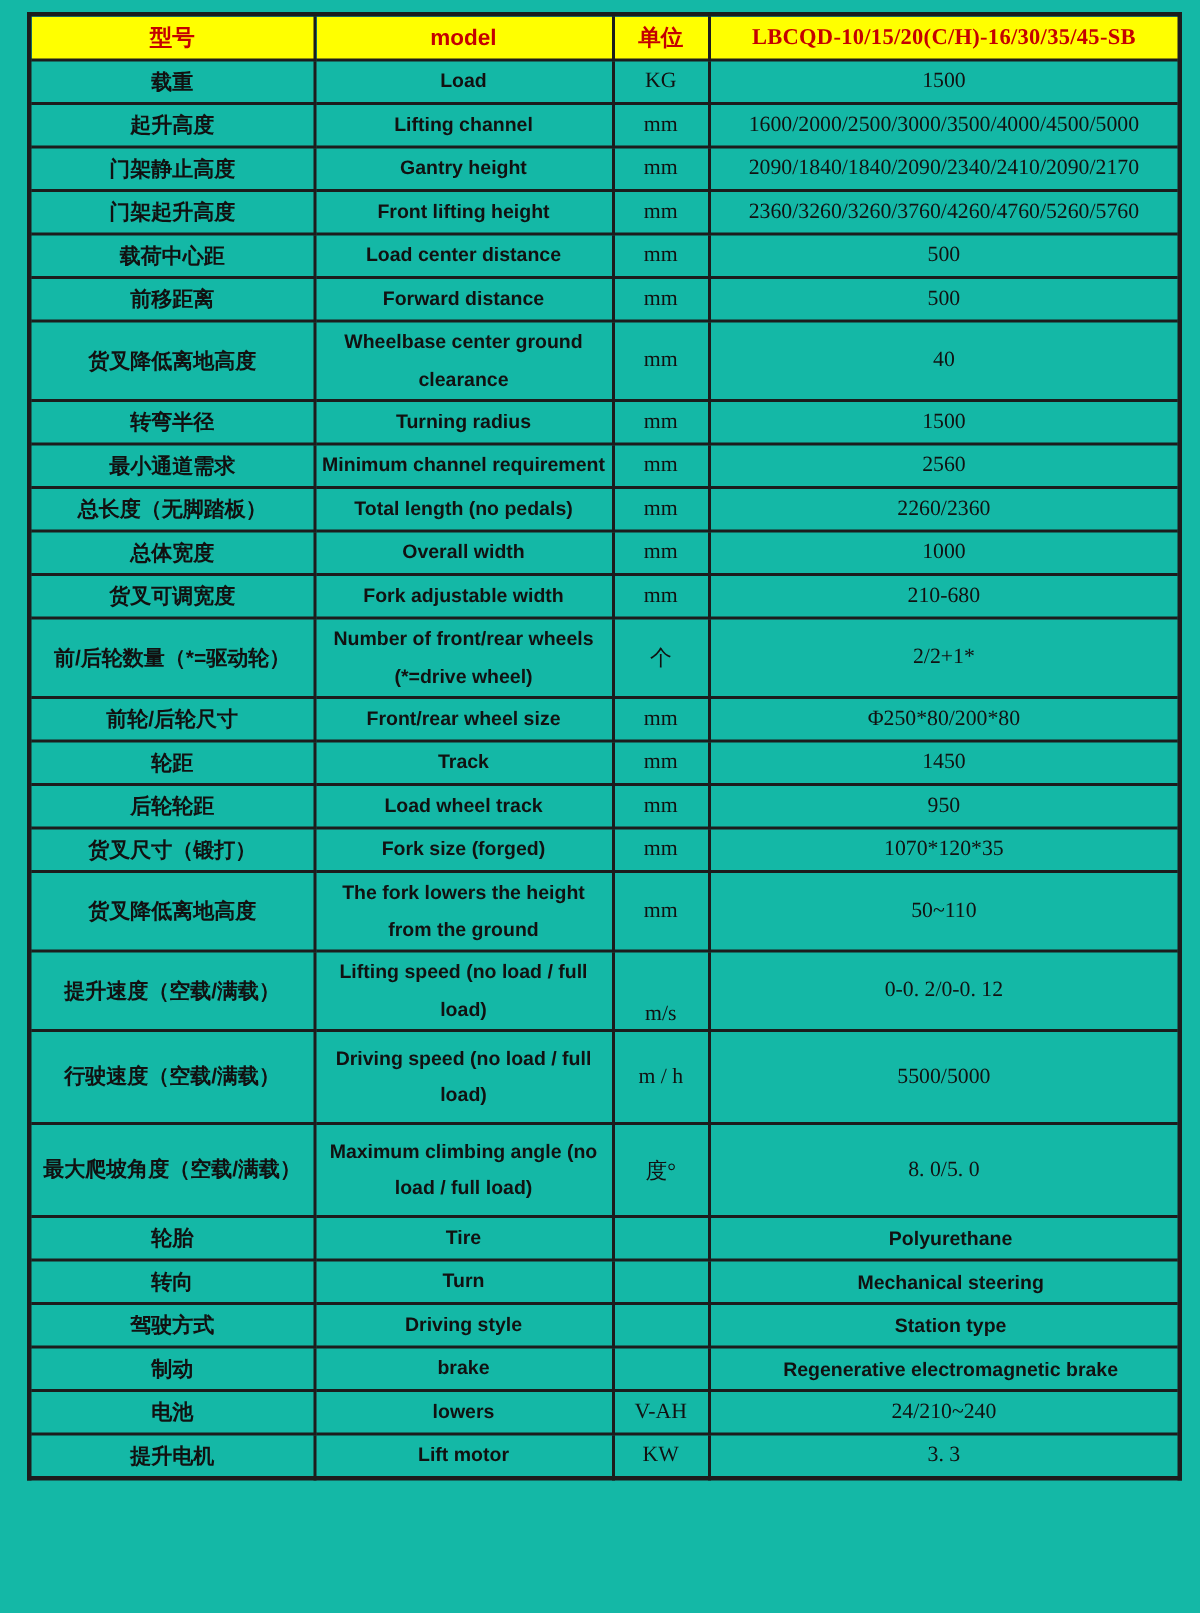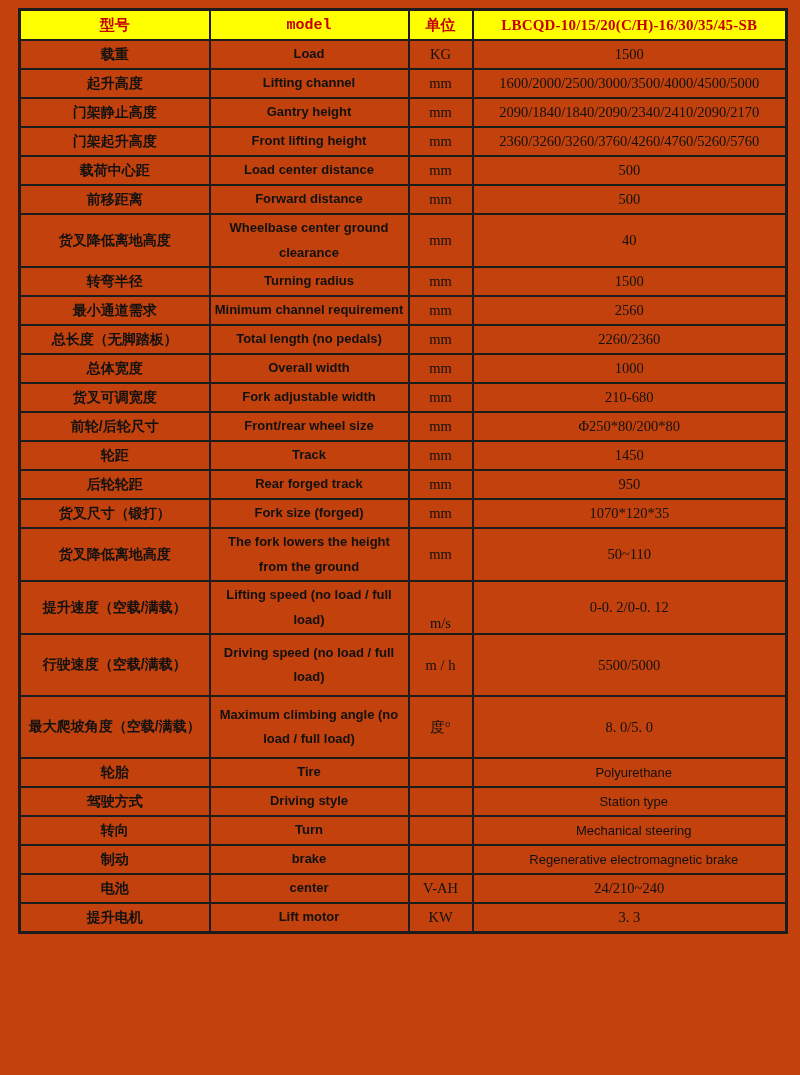--- a/index.html
+++ b/index.html
@@ -3,21 +3,21 @@
 <meta charset="utf-8">
 <style>
   html, body {
     margin: 0;
     padding: 0;
     background: #ffffff;
   }
   .page {
     width: 800px;
     height: 1075px;
-    background: #c2410c;
+    background: #14b8a6;
     box-sizing: border-box;
     padding: 8px 15px 0 18px;
     font-family: "Liberation Sans", sans-serif;
   }
   table.spec {
     width: 767px;
     border-collapse: collapse;
     table-layout: fixed;
     border: 3px solid #1c1c1c;
   }
@@ -35,21 +35,21 @@
   col.c4 { width: 314px; }
 
   tr.head-row th {
     background: #ffff00;
     color: #c40000;
     height: 26px;
     font-size: 15px;
     font-weight: bold;
   }
   th.h-cn   { font-family: "Liberation Sans", sans-serif; }
-  th.h-en   { font-family: Liberation Mono, monospace; }
+  th.h-en   { font-family: Liberation Sans, sans-serif; }
   th.h-model{ font-family: Liberation Serif, serif; font-size: 15px; letter-spacing: 0.2px; }
 
   td { height: 25px; }
   tr.tall-1 td { height: 49px; }
   tr.tall-2 td { height: 58px; }
 
   td.cn {
     font-size: 14px;
     font-weight: bold;
     color: #111111;
@@ -64,21 +64,21 @@
   }
   td.unit, td.val {
     font-family: "Liberation Serif", serif;
     font-size: 14.5px;
     color: #111111;
     margin-left: 16px;
   }
   td.val.val-text {
     font-family: "Liberation Sans", sans-serif;
     font-size: 13px;
-    font-weight: normal;
+    font-weight: bold;
     padding-left: 12px;
   }
   td.unit.unit-bottom {
     vertical-align: bottom;
     padding-bottom: 1px;
   }
 </style>
 </head>
 <body>
 
@@ -164,35 +164,41 @@
           <td class="en">Overall width</td>
           <td class="unit">mm</td>
           <td class="val">1000</td>
         </tr>
         <tr>
           <td class="cn">货叉可调宽度</td>
           <td class="en">Fork adjustable width</td>
           <td class="unit">mm</td>
           <td class="val">210-680</td>
         </tr>
+        <tr class="tall-1">
+          <td class="cn">前/后轮数量（*=驱动轮）</td>
+          <td class="en">Number of front/rear wheels (*=drive wheel)</td>
+          <td class="unit">个</td>
+          <td class="val">2/2+1*</td>
+        </tr>
         <tr>
           <td class="cn">前轮/后轮尺寸</td>
           <td class="en">Front/rear wheel size</td>
           <td class="unit">mm</td>
           <td class="val">Φ250*80/200*80</td>
         </tr>
         <tr>
           <td class="cn">轮距</td>
           <td class="en">Track</td>
           <td class="unit">mm</td>
           <td class="val">1450</td>
         </tr>
         <tr>
           <td class="cn">后轮轮距</td>
-          <td class="en">Rear forged track</td>
+          <td class="en">Load wheel track</td>
           <td class="unit">mm</td>
           <td class="val">950</td>
         </tr>
         <tr>
           <td class="cn">货叉尺寸（锻打）</td>
           <td class="en">Fork size (forged)</td>
           <td class="unit">mm</td>
           <td class="val">1070*120*35</td>
         </tr>
         <tr class="tall-1">
@@ -219,40 +225,40 @@
           <td class="unit">度°</td>
           <td class="val">8. 0/5. 0</td>
         </tr>
         <tr>
           <td class="cn">轮胎</td>
           <td class="en">Tire</td>
           <td class="unit"></td>
           <td class="val val-text">Polyurethane</td>
         </tr>
         <tr>
+          <td class="cn">转向</td>
+          <td class="en">Turn</td>
+          <td class="unit"></td>
+          <td class="val val-text">Mechanical steering</td>
+        </tr>
+        <tr>
           <td class="cn">驾驶方式</td>
           <td class="en">Driving style</td>
           <td class="unit"></td>
           <td class="val val-text">Station type</td>
         </tr>
         <tr>
-          <td class="cn">转向</td>
-          <td class="en">Turn</td>
-          <td class="unit"></td>
-          <td class="val val-text">Mechanical steering</td>
-        </tr>
-        <tr>
           <td class="cn">制动</td>
           <td class="en">brake</td>
           <td class="unit"></td>
           <td class="val val-text">Regenerative electromagnetic brake</td>
         </tr>
         <tr>
           <td class="cn">电池</td>
-          <td class="en">center</td>
+          <td class="en">lowers</td>
           <td class="unit">V-AH</td>
           <td class="val">24/210~240</td>
         </tr>
         <tr>
           <td class="cn">提升电机</td>
           <td class="en">Lift motor</td>
           <td class="unit">KW</td>
           <td class="val">3. 3</td>
         </tr>
       </tbody>

